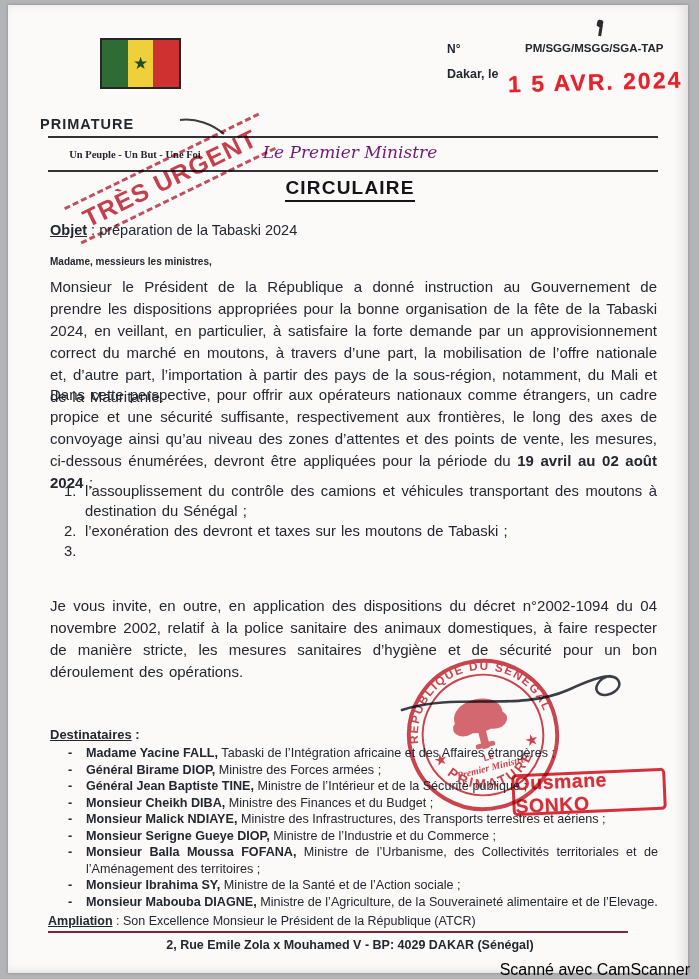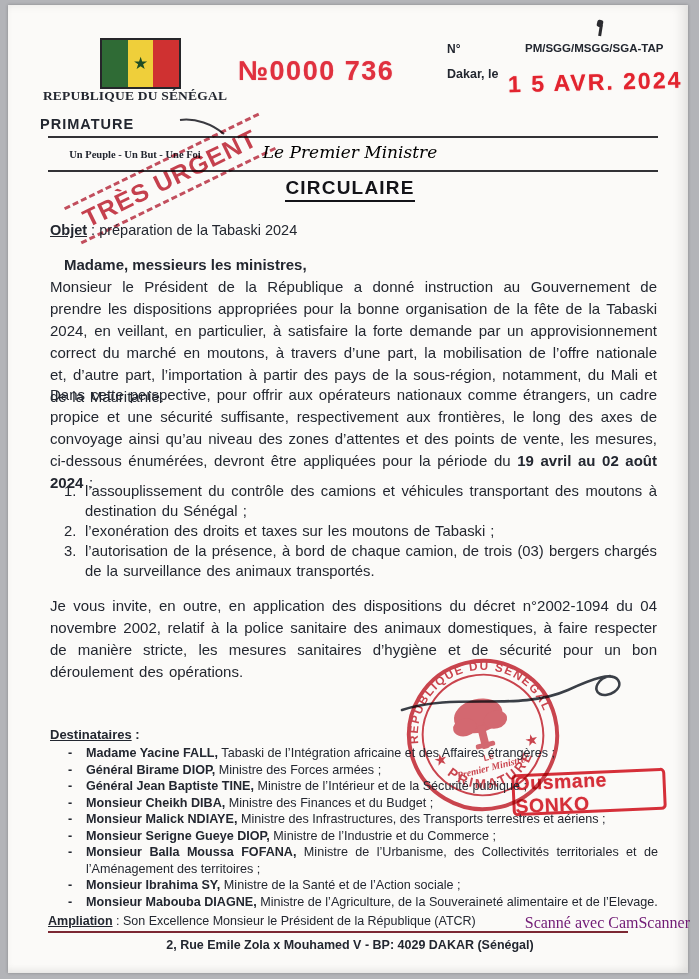--- a/index.html
+++ b/index.html
@@ -31,35 +31,35 @@
   .serial{left:238px;top:56px;width:200px;font-weight:bold;font-size:27px;letter-spacing:1.5px;color:#e0313f;text-shadow:0 0 1px rgba(224,49,63,.55);}
   .ref-label{left:447px;top:42px;font-weight:bold;font-size:12px;}
   .ref-code{left:518px;top:42px;font-weight:bold;font-size:11.5px;padding-left:7px;}
   .place{left:447px;top:67px;font-weight:bold;font-size:12.5px;}
   .date-stamp{left:508px;top:69px;font-weight:bold;font-size:23px;letter-spacing:2px;color:#e2242f;transform:rotate(-1.5deg);text-shadow:0 0 1px rgba(226,36,47,.6);}
   .artifact{left:594px;top:20px;width:12px;height:16px;}
   .artifact .blob{position:absolute;left:3px;top:0;width:6px;height:7px;background:#2c2c30;border-radius:2px;transform:rotate(14deg);}
   .artifact .stem{position:absolute;left:5px;top:5px;width:2.5px;height:11px;background:#2c2c30;transform:rotate(9deg);}
   .rule{left:48px;width:610px;height:2px;background:#323236;}
   .rule1{top:136px;} .rule2{top:170px;}
-  .pm-script{left:240px;top:142px;width:220px;text-align:center;font-family:"DejaVu Serif",serif;font-style:italic;font-size:17px;color:#000000;}
+  .pm-script{left:240px;top:142px;width:220px;text-align:center;font-family:"DejaVu Serif",serif;font-style:italic;font-size:17px;color:#701a75;}
   .doc-title{left:240px;top:177px;width:220px;text-align:center;}
   .doc-title span{display:inline-block;font-weight:bold;font-size:19px;letter-spacing:1.2px;color:#141419;border-bottom:2.5px solid #141419;padding-bottom:1px;}
   .urgent{
     left:62px;top:158px;width:200px;padding:3px 8px;
     transform:rotate(-26deg);
     color:#c43040;font-weight:bold;font-size:25px;letter-spacing:1px;
     border-top:3px dashed #c04052;border-bottom:3px dashed #c04052;
     text-align:center;opacity:.92;mix-blend-mode:multiply;
   }
   .pen-mark{left:178px;top:116px;}
   
   .subject{left:50px;top:222px;width:607px;font-size:14.5px;}
   .subject b{text-decoration:underline;}
-  .salutation{left:50px;top:256px;width:607px;font-weight:bold;font-size:15px;margin-left:14px;}
+  .salutation{left:50px;top:256px;width:607px;font-weight:bold;font-size:10px;}
   .para{left:50px;top:0;width:607px;font-size:15px;line-height:22px;text-align:justify;word-spacing:1.5px;}
   .p1{top:276px;} .p2{top:384px;} .p3{top:595px;}
   .measures{left:50px;top:481px;width:607px;font-size:14.8px;line-height:20px;}
   .measures .item{position:relative;padding-left:35px;text-align:justify;word-spacing:1px;}
   .measures .num{position:absolute;left:14px;}
   
   .round-stamp{left:404px;top:656px;width:158px;height:158px;opacity:.9;mix-blend-mode:multiply;transform:rotate(-14deg);}
   .signature{left:398px;top:664px;mix-blend-mode:multiply;}
   .sonko{
     left:512px;top:771px;width:148px;height:36px;
@@ -73,43 +73,41 @@
   .dest-label{left:50px;top:727px;font-size:13px;font-weight:bold;}
   .dest-label b{text-decoration:underline;}
   .dest-list{left:50px;top:745px;width:608px;font-size:12.6px;line-height:16.5px;}
   .dest-row{position:relative;padding-left:36px;text-align:justify;}
   .dest-row .dash{position:absolute;left:18px;font-weight:bold;}
   .dest-row .name{font-weight:bold;}
   
   .ampliation{left:48px;top:914px;width:580px;font-size:12.5px;border-bottom:2.5px solid #7c2833;padding-bottom:3px;}
   .ampliation b{text-decoration:underline;}
   .address{left:50px;top:938px;width:600px;text-align:center;font-weight:bold;font-size:12.5px;}
-  .scanner-note{left:440px;top:914px;width:250px;text-align:right;font-size:16px;color:#701a75;font-family:Liberation Serif, serif;}
+  .scanner-note{left:440px;top:961px;width:250px;text-align:right;font-size:16px;color:#000000;}
 </style>
 </head>
 <body>
 
 <div class="scan">
   <div class="sheet"></div>
 
   <div class="abs flag">
     <div class="band green"></div>
     <div class="band yellow">
       <span class="flag-star">★</span>
     </div>
     <div class="band red"></div>
   </div>
-  <div class="abs republic">REPUBLIQUE DU SÉNÉGAL</div>
   <div class="abs motto">Un Peuple - Un But - Une Foi</div>
   <div class="abs primature">PRIMATURE</div>
   <svg class="abs pen-mark" width="50" height="22" viewBox="0 0 50 22">
     <path d="M2,4 C18,2 34,8 46,18" fill="none" stroke="#3a3a40" stroke-width="2"></path>
   </svg>
 
-  <div class="abs serial">№0000 736</div>
   <div class="abs ref-label">N°</div>
   <div class="abs ref-code">PM/SGG/MSGG/SGA-TAP</div>
   <div class="abs place">Dakar, le</div>
   <div class="abs date-stamp">1 5 AVR. 2024</div>
   <div class="abs artifact">
     <div class="blob"></div>
       <div class="stem"></div>
   </div>
 
   <div class="abs rule rule1"></div>
@@ -134,25 +132,24 @@
     <span>Dans cette perspective, pour offrir aux opérateurs nationaux comme étrangers, un cadre propice et une sécurité suffisante, respectivement aux frontières, le long des axes de convoyage ainsi qu’au niveau des zones d’attentes et des points de vente, les mesures, ci-dessous énumérées, devront être appliquées pour la période du </span><b>19 avril au 02 août 2024</b><span> :</span>
   </div>
 
   <div class="abs measures">
     <div class="item">
       <span class="num">1.</span>
       <span>l’assouplissement du contrôle des camions et véhicules transportant des moutons à destination du Sénégal ;</span>
     </div>
     <div class="item">
       <span class="num">2.</span>
-      <span>l’exonération des droits et taxes sur les moutons de Tabaski ;</span>
+      <span>l’exonération des devront et taxes sur les moutons de Tabaski ;</span>
     </div>
     <div class="item">
       <span class="num">3.</span>
-      <span>l’autorisation de la présence, à bord de chaque camion, de trois (03) bergers chargés de la surveillance des animaux transportés.</span>
     </div>
   </div>
 
   <div class="abs para p3">Je vous invite, en outre, en application des dispositions du décret n°2002-1094 du 04 novembre 2002, relatif à la police sanitaire des animaux domestiques, à faire respecter de manière stricte, les mesures sanitaires d’hygiène et de sécurité pour un bon déroulement des opérations.</div>
 
   <svg class="abs round-stamp" width="158" height="158" viewBox="0 0 160 160">
     <circle cx="80" cy="80" r="75" fill="none" stroke="#c8303c" stroke-width="4"></circle>
     <circle cx="80" cy="80" r="61" fill="none" stroke="#c8303c" stroke-width="2"></circle>
     <defs>
       <path id="arcT" d="M 14,80 A 66,66 0 0 1 146,80"></path>

